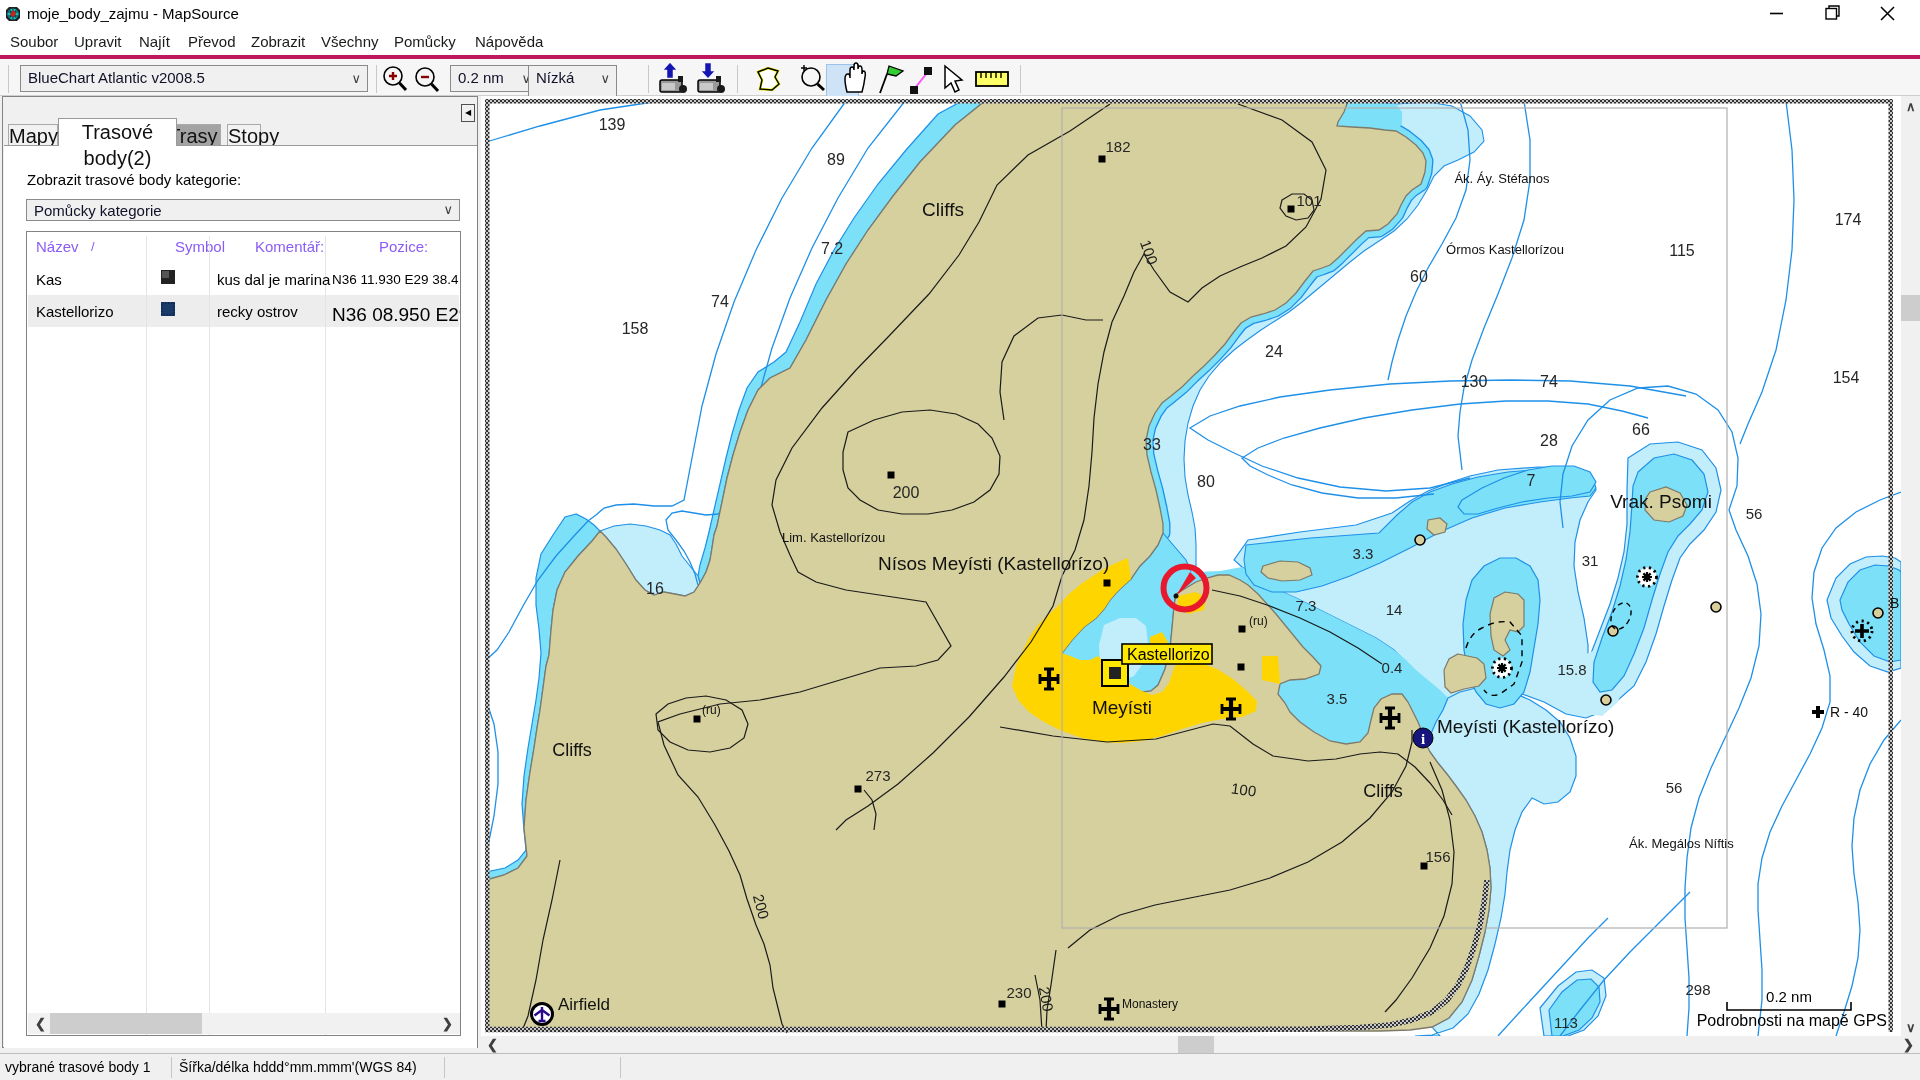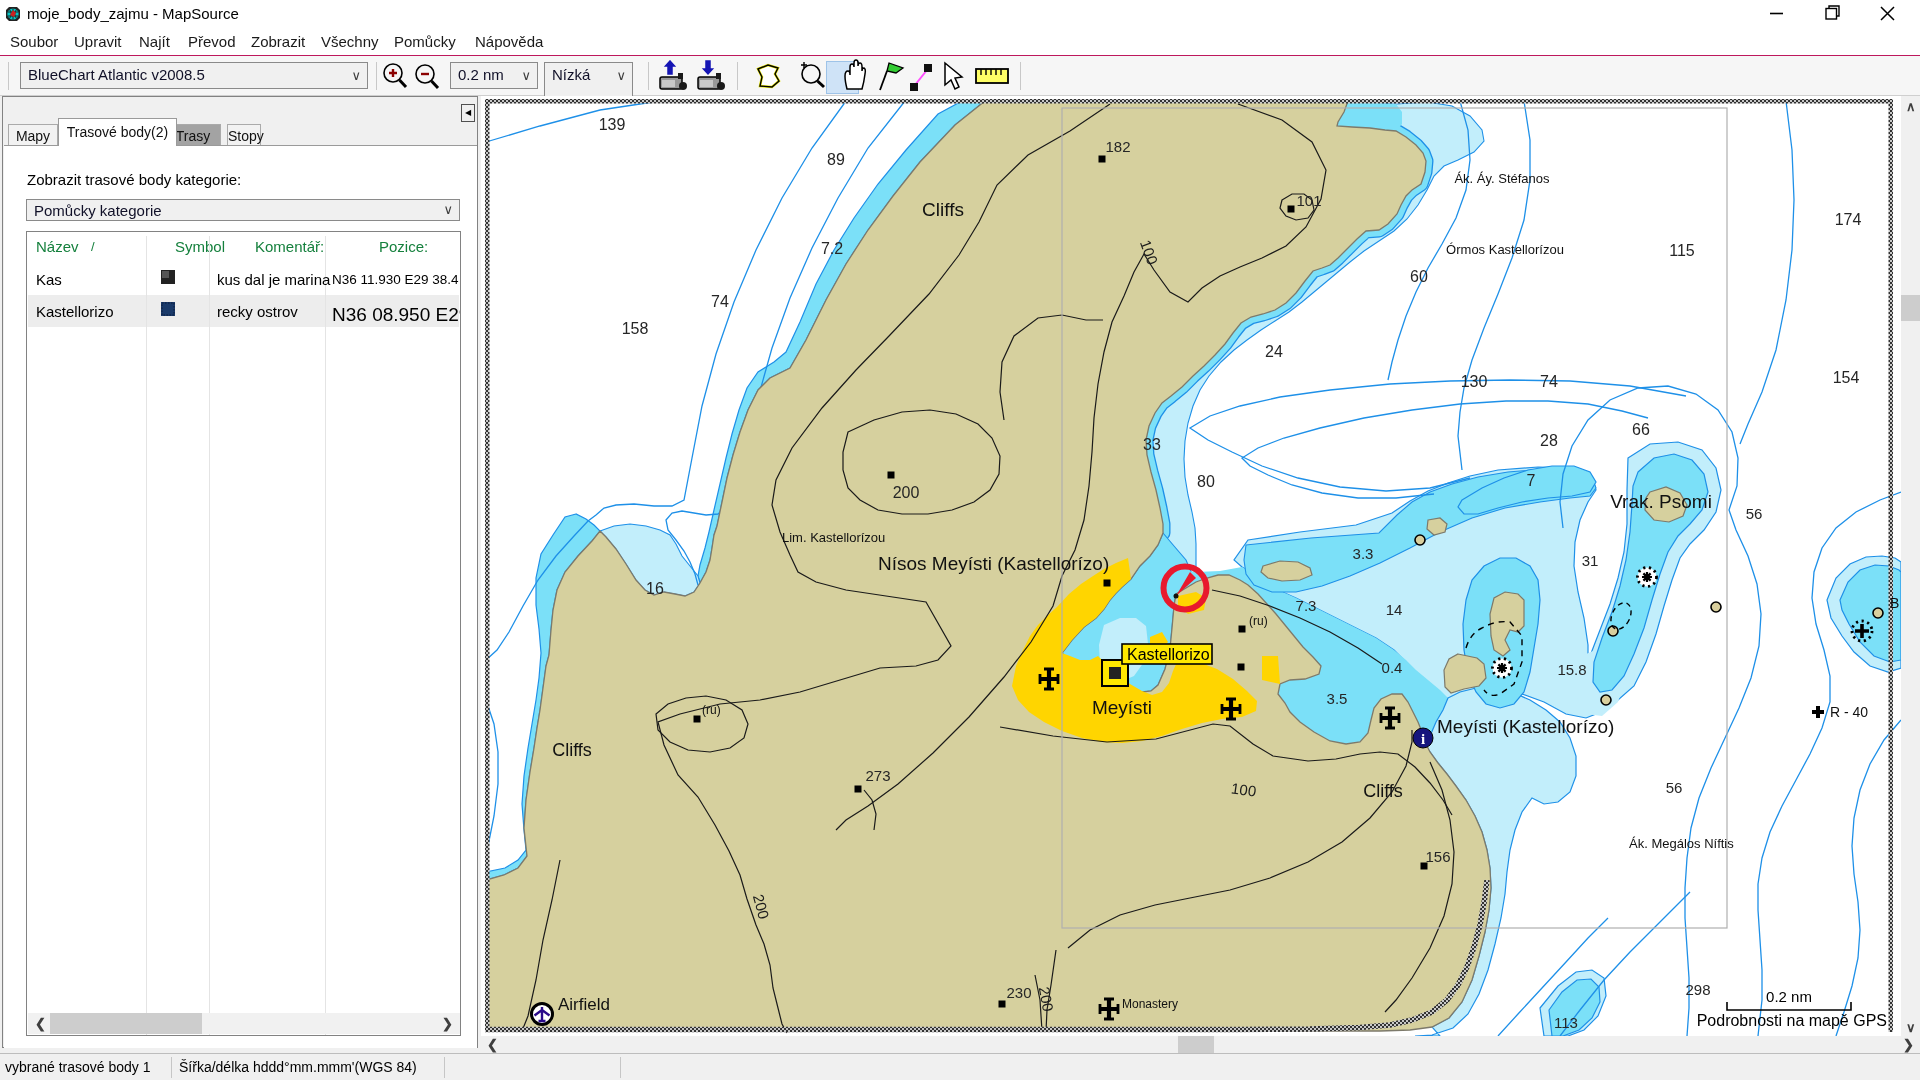--- a/index.html
+++ b/index.html
@@ -4,34 +4,34 @@
 <style>
 html,body{margin:0;padding:0;width:1920px;height:1080px;overflow:hidden;
   font-family:"Liberation Sans",sans-serif;background:#fff;}
 *{box-sizing:border-box;}
 .abs{position:absolute;}
 #titlebar{left:0;top:0;width:1920px;height:28px;background:#ffffff;}
 #title-ico{left:5px;top:6px;width:16px;height:16px;}
 #title-txt{left:27px;top:5px;font-size:15px;color:#000;text-align:center;}
 #menubar{left:0;top:28px;width:1920px;height:27px;background:#ffffff;font-size:15px;color:#1a1a1a;padding-left:25px;}
 .mi{position:absolute;top:5px;}
-#toolbar{left:0;top:55px;width:1920px;height:41px;background:#f6f6f6;border-top:1px solid #be185d;border-bottom:1px solid #cfcfcf;}
+#toolbar{left:0;top:55px;width:1920px;height:41px;background:#f6f6f6;border-top:4px solid #be185d;border-bottom:1px solid #cfcfcf;}
 .combo{position:absolute;background:#f0f0f0;border:1px solid #8a8a8a;font-size:15px;color:#101028;}
 .combo .txt{position:absolute;left:7px;top:3px;}
 .combo .chev{position:absolute;right:6px;top:3px;color:#3c3c3c;font-size:13px;}
 .tsep{position:absolute;top:6px;width:1px;height:28px;background:#c8c8c8;}
 #leftpanel{left:0;top:96px;width:481px;height:957px;background:#f0f0f0;}
 #panelbox{position:absolute;left:2px;top:0px;width:476px;height:952px;background:#f0f0f0;border:1px solid #828282;}
 #collapsebtn{position:absolute;left:458px;top:7px;width:14px;height:18px;background:#f0f0f0;border:1px solid #505050;font-size:8px;text-align:center;line-height:16px;color:#000;}
-.tab{position:absolute;font-size:14px;color:#111;text-align:center;}
+.tab{position:absolute;font-size:20px;color:#111;text-align:center;}
 #tabcontent{position:absolute;left:1px;top:48px;width:473px;height:903px;background:#ffffff;border-top:1px solid #9a9a9a;}
 #lbl1{position:absolute;left:23px;top:25px;font-size:15px;color:#000;}
 #combo-cat{left:22px;top:53px;width:434px;height:22px;}
 #wtable{position:absolute;left:22px;top:85px;width:435px;height:805px;background:#fff;border:1px solid #828282;overflow:hidden;}
-.th{position:absolute;top:0;height:30px;font-size:15px;color:#15803d;}
+.th{position:absolute;top:0;height:30px;font-size:15px;color:#8b5cf6;}
 .colsep{position:absolute;top:4px;width:1px;height:800px;background:#e4e4e4;}
 .cell{position:absolute;font-size:15px;color:#000;white-space:nowrap;}
 #rowhl{position:absolute;left:1px;top:63px;width:431px;height:32px;background:#ededed;}
 #ptscroll{position:absolute;left:1px;top:781px;width:432px;height:21px;background:#f1f1f1;}
 #ptthumb{position:absolute;left:22px;top:0;width:152px;height:21px;background:#cdcdcd;}
 .sarrow{position:absolute;color:#3f3f3f;font-size:13px;font-weight:bold;}
 #maparea{left:481px;top:96px;width:1439px;height:957px;background:#fff;}
 #vscroll{position:absolute;left:1420px;top:0px;width:19px;height:940px;background:#f0f0f0;}
 #vthumb{position:absolute;left:0px;top:199px;width:19px;height:26px;background:#cdcdcd;}
 #hscroll{position:absolute;left:0px;top:940px;width:1439px;height:17px;background:#f0f0f0;}
@@ -81,21 +81,21 @@
     <path d="M19.5 20 L26 27" stroke="#000" stroke-width="3"></path>
     <path d="M9 13 H17 M13 9 V17" stroke="#8b0000" stroke-width="2.4"></path>
     <circle cx="45" cy="14" r="9" fill="none" stroke="#000" stroke-width="1.6"></circle>
     <path d="M51.5 21 L58 28" stroke="#000" stroke-width="3"></path>
     <path d="M41 14 H49" stroke="#8b0000" stroke-width="2.4"></path>
   </svg>
   <div class="combo" style="left:450px;top:6px;width:88px;height:27px">
     <span class="txt">0.2 nm</span>
       <span class="chev" style="top:5px">∨</span>
   </div>
-  <div class="combo" style="left:544px;top:6px;width:89px;height:44px">
+  <div class="combo" style="left:528px;top:6px;width:89px;height:44px">
     <span class="txt">Nízká</span>
       <span class="chev" style="top:5px">∨</span>
   </div>
   <div class="tsep" style="left:648px"></div>
   <svg class="abs" style="left:658px;top:4px;width:70px;height:34px" viewBox="0 0 70 34">
     <g>
       <rect x="2" y="17" width="22" height="12" rx="2" fill="#9a9a9a" stroke="#000" stroke-width="1.5"></rect>
       <rect x="4" y="20" width="13" height="7" fill="#c9c9c9"></rect>
       <rect x="20" y="13" width="5" height="6" fill="#1a1a1a"></rect>
       <circle cx="25" cy="26" r="4" fill="#1a1a1a"></circle>

